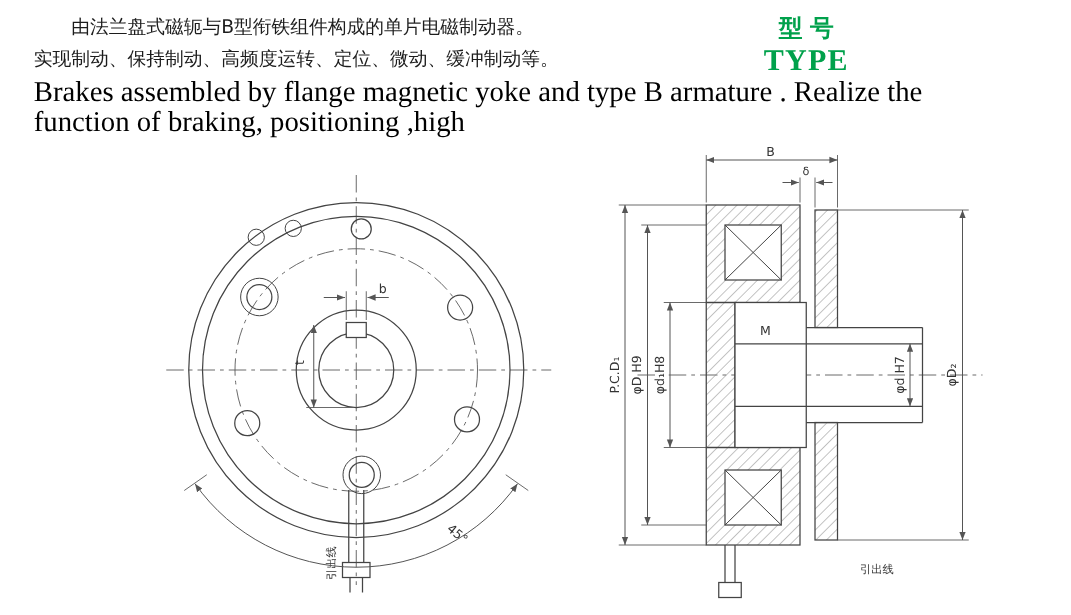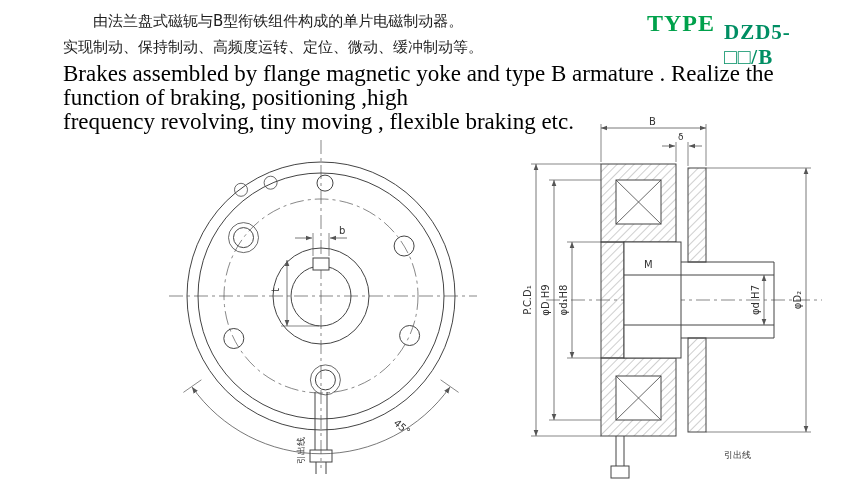--- a/index.html
+++ b/index.html
@@ -1,20 +1,19 @@
 <!DOCTYPE html>
 <html><head>
 <meta charset="utf-8">
 <style>
   html,body { margin:0; padding:0; background:#ffffff; }
   .page {
     position:relative; width:786px; height:492px; background:#ffffff;
     font-family:"DejaVu Sans","Liberation Sans",sans-serif; overflow:hidden;
     color:#1a1a1a;
-    margin-left:36px;
   }
   .cn-block { position:absolute; left:27px; top:8px; width:575px; font-size:15px; line-height:26px; color:#1c1c1c; }
   .cn-line1 { text-indent:2em; }
   .en-block { position:absolute; left:27px; top:62px; width:790px; font-family:"Liberation Serif","DejaVu Serif",serif; font-size:23px; line-height:24px; color:#000000; }
   .type-block { position:absolute; left:606px; top:10px; width:78px; text-align:center; color:#00a14b; font-weight:bold; }
   .type-cn { font-size:19px; letter-spacing:6px; padding-left:6px; }
   .type-en { font-size:24px; font-family:"Liberation Serif","DejaVu Serif",serif; letter-spacing:1px; }
   .model { position:absolute; left:688px; top:20px; font-family:"Liberation Serif","DejaVu Sans",serif; font-weight:bold; font-size:21px; color:#008e63; letter-spacing:1px; }
   svg { position:absolute; }
   .drawing-line { stroke:#444444; fill:none; stroke-width:1; }
@@ -29,27 +28,26 @@
 <body>
 
 <div class="page">
 
   <div class="cn-block">
     <div class="cn-line1">由法兰盘式磁轭与B型衔铁组件构成的单片电磁制动器。</div>
     <div class="cn-line2">实现制动、保持制动、高频度运转、定位、微动、缓冲制动等。</div>
   </div>
   <div class="en-block">
     <div>Brakes assembled by flange magnetic yoke and type B armature . Realize the function of braking, positioning  ,high</div>
-    <div>frequency revolving, tiny moving , flexible braking etc.</div>
   </div>
 
   <div class="type-block">
+    <div class="type-cn">型号</div>
     <div class="type-en">TYPE</div>
   </div>
-  <div class="model">DZD5-□□/B</div>
 
   <svg style="left:55px; top:112px;" width="430" height="378" viewBox="0 0 430 378">
     <defs>
       <marker id="ah" viewBox="0 0 10 10" refX="9" refY="5" markerWidth="9" markerHeight="9" orient="auto-start-reverse">
         <path d="M0,1.5 L9,5 L0,8.5 z" fill="#555555"></path>
       </marker>
       <pattern id="hatch" width="6" height="6" patternUnits="userSpaceOnUse" patternTransform="rotate(45)">
         <line x1="0" y1="0" x2="0" y2="6" stroke="#888888" stroke-width="0.8"></line>
       </pattern>
     </defs>

